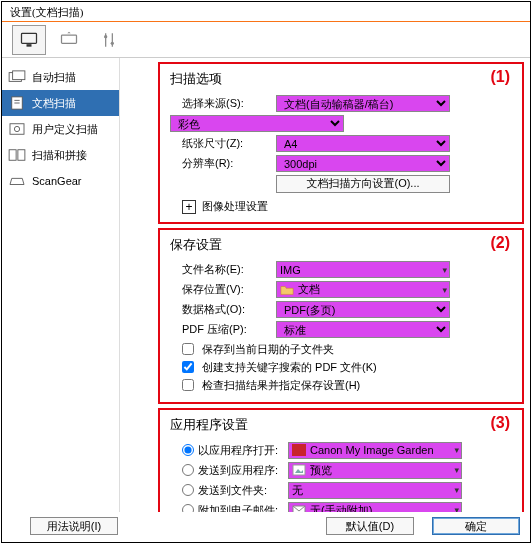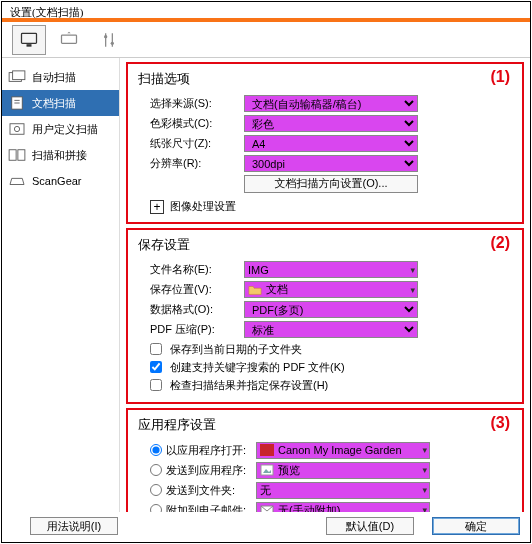--- a/index.html
+++ b/index.html
@@ -10,21 +10,21 @@
     background: #fff;
     color: #000;
     width: 532px;
     height: 544px;
   }
   .outer { border: 1px solid #000; width: 530px; height: 542px; margin: 1px; position: relative; }
   .titlebar {
     height: 20px;
     padding: 3px 8px;
     font-size: 11px;
-    border-bottom: 4px solid #f97316;
+    border-bottom: 1px solid #f97316;
     background: #fff;
     font-family: Liberation Serif, serif;
   }
   .tabbar {
     height: 36px;
     border-bottom: 1px solid #ccc;
     display: flex;
     align-items: center;
     padding-left: 10px;
   }
@@ -32,20 +32,21 @@
     width: 34px; height: 30px;
     display: flex; align-items: center; justify-content: center;
     border: 1px solid transparent;
     margin-right: 6px;
   }
   .tab.active { border: 1px solid #999; background: #f5f5f5; }
   .tab svg { width: 20px; height: 18px; }
   .body {
     display: flex;
     height: calc(100% - 20px - 36px - 30px);
+    gap: 32px;
   }
   .sidebar {
     width: 118px;
     border-right: 1px solid #ddd;
     padding-top: 6px;
   }
   .sb-item {
     display: flex; align-items: center;
     padding: 5px 6px;
     height: 26px;
@@ -208,21 +209,20 @@
 
     <div class="content">
       <div class="section">
         <div class="section-num">(1)</div>
         <div class="sec-title">扫描选项</div>
         <div class="row">
           <div class="label">选择来源(S):</div>
           <div class="ctrl"><select><option>文档(自动输稿器/稿台)</option></select></div>
         </div>
         <div class="row">
-          <div class="label">色彩模式(C):</div>
           <div class="ctrl"><select><option>彩色</option></select></div>
         </div>
         <div class="row">
           <div class="label">纸张尺寸(Z):</div>
           <div class="ctrl"><select><option>A4</option></select></div>
         </div>
         <div class="row">
           <div class="label">分辨率(R):</div>
           <div class="ctrl"><select><option>300dpi</option></select></div>
         </div>

